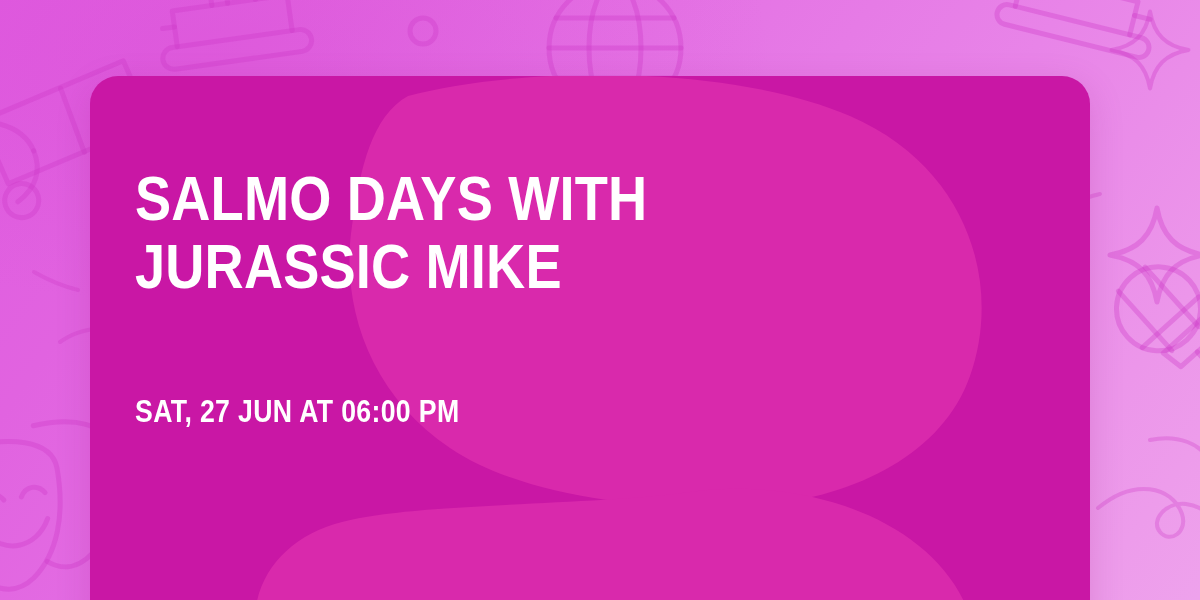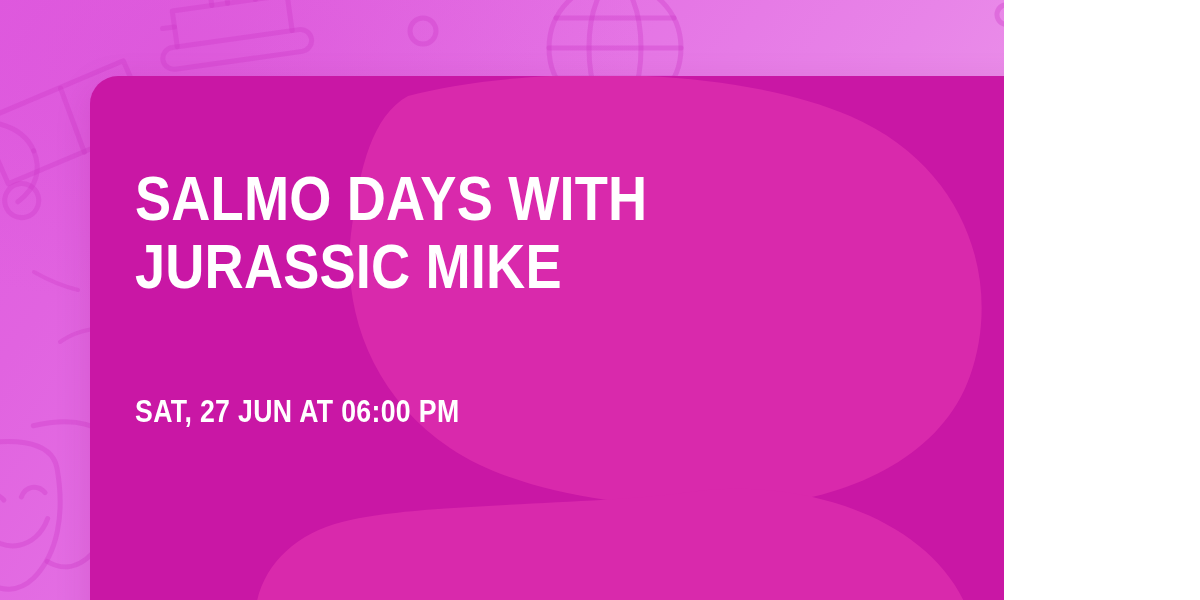--- a/index.html
+++ b/index.html
@@ -7,21 +7,21 @@
     margin: 0;
     padding: 0;
     width: 1200px;
     height: 600px;
     overflow: hidden;
     background: #ffffff;
   }
 
   #stage {
     position: relative;
-    width: 1004px;
+    width: 1200px;
     height: 600px;
     overflow: hidden;
     font-family: "Liberation Sans", sans-serif;
   }
 
   
   .bg-gradient {
     position: absolute;
     inset: 0;
     background:

